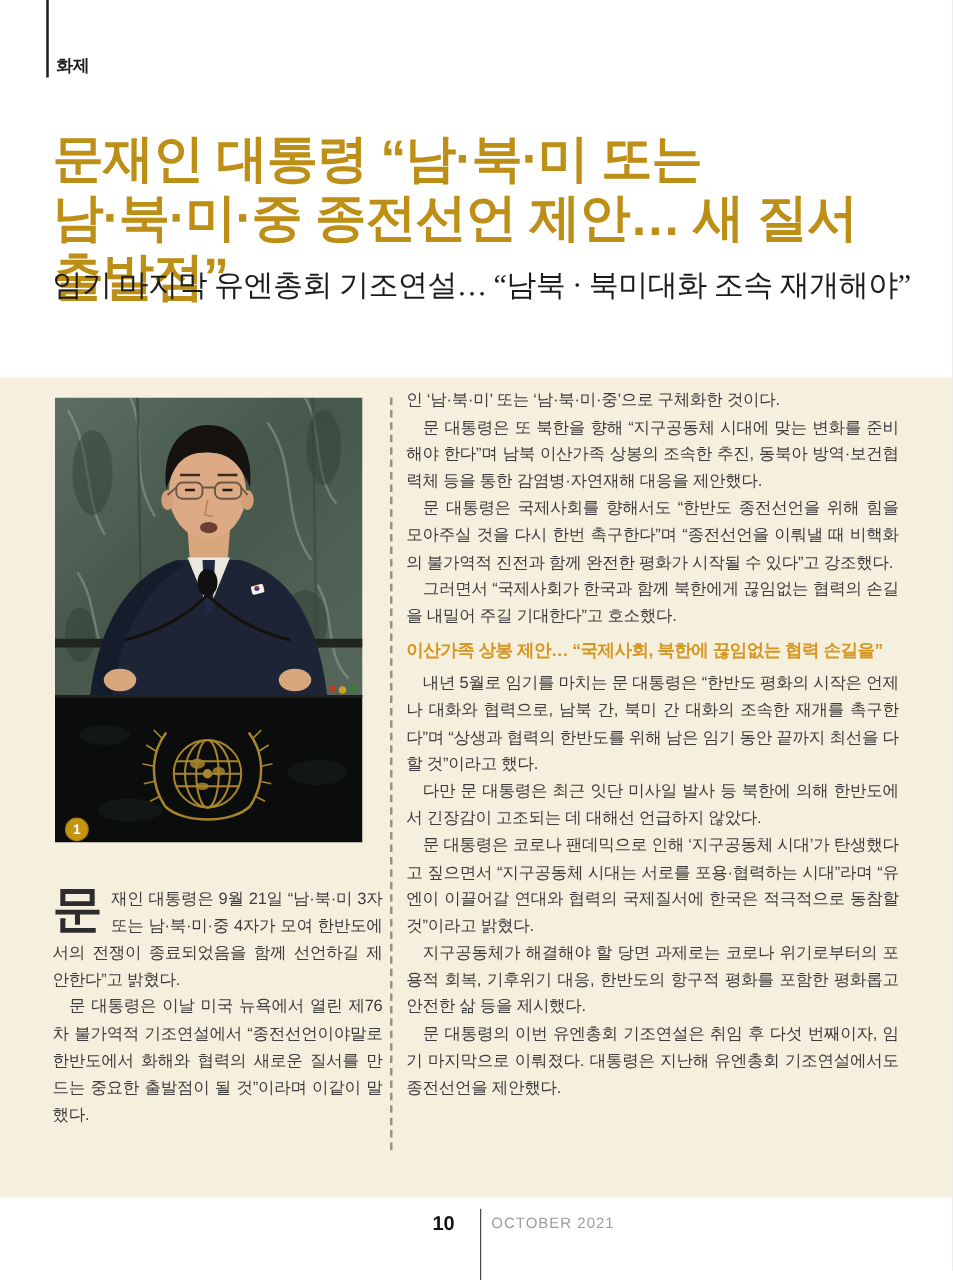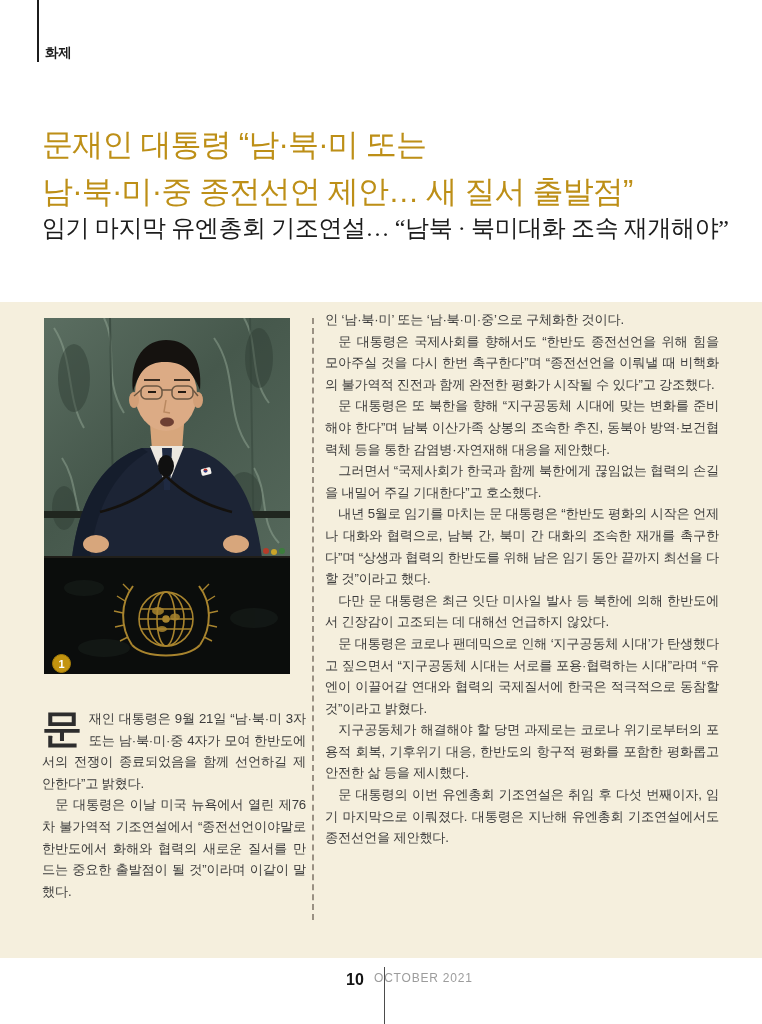--- a/index.html
+++ b/index.html
@@ -6,22 +6,22 @@
   html,body { background:#e8e8e8; }
   .page {
     position:relative; width:762px; height:1024px; margin:0 auto;
     background:#ffffff; overflow:hidden;
     font-family:"Liberation Sans", sans-serif;
   }
   
   .kicker-rule { position:absolute; left:37px; top:0; width:2px; height:62px; background:#1c1c1c; }
   .kicker { position:absolute; left:45px; top:44px; font-size:13.5px; font-weight:700; color:#1b1b1b; letter-spacing:-0.3px; }
   .headline {
-    position:absolute; left:42px; top:121px; width:680px;
-    font-size:31px; line-height:47px; font-weight:400;
+    position:absolute; left:42px; top:104px; width:680px;
+    font-size:41px; line-height:47px; font-weight:700;
     color:#bd8f17; letter-spacing:-0.8px;
   }
   .headline span { display:block; }
   .subtitle {
     position:absolute; left:42px; top:212px; width:690px;
     font-family:"Liberation Serif", serif;
     font-size:24px; color:#1c1c1c; letter-spacing:-0.4px;
   }
   
   .content-box { position:absolute; left:0; top:302px; width:762px; height:656px; background:#f5efdd; }
@@ -45,21 +45,21 @@
     float:left; font-size:40px; line-height:36px; font-weight:700;
     color:#2d2d2d; margin:2px 7px 0 0;
   }
   .subhead {
     font-size:14px; font-weight:700; color:#d6961f;
     letter-spacing:-0.4px; margin:9px 0 5px 0;
   }
   
   .footer-pagenum { position:absolute; left:346px; top:971px; width:28px; text-align:left; font-size:16px; font-weight:700; color:#141414; }
   .footer-rule { position:absolute; left:384px; top:967px; width:1px; height:57px; background:#4c4c4c; }
-  .footer-issue { position:absolute; left:374px; top:971px; font-size:12px; color:#9c9c9c; letter-spacing:0.8px; }
+  .footer-issue { position:absolute; left:393px; top:971px; font-size:12px; color:#9c9c9c; letter-spacing:0.8px; }
 </style>
 </head>
 <body>
 
 <div class="page">
 
   <div class="kicker-rule"></div>
   <div class="kicker">화제</div>
 
   <h1 class="headline">
@@ -177,23 +177,24 @@
 
     <div class="col-left-text body-text">
       <p><span class="dropcap">문</span><span>재인 대통령은 9월 21일 “남·북·미 3자 또는 남·북·미·중 4자가 모여 한반도에서의 전쟁이 종료되었음을 함께 선언하길 제안한다”고 밝혔다.</span></p>
       <p class="ind">문 대통령은 이날 미국 뉴욕에서 열린 제76차 불가역적 기조연설에서 “종전선언이야말로 한반도에서 화해와 협력의 새로운 질서를 만드는 중요한 출발점이 될 것”이라며 이같이 말했다.</p>
     </div>
 
     <div class="divider"></div>
 
     <div class="col-right body-text">
       <p>인 ‘남·북·미’ 또는 ‘남·북·미·중’으로 구체화한 것이다.</p>
+      <p class="ind">문 대통령은 또 북한을 향해 “지구공동체 시대에 맞는 변화를 준비해야 한다”며 남북 이산가족 상봉의 조속한 추진, 동북아 방역·보건협력체 등을 통한 감염병·자연재해 대응을 제안했다.</p>
       <p class="ind">문 대통령은 국제사회를 향해서도 “한반도 종전선언을 위해 힘을 모아주실 것을 다시 한번 촉구한다”며 “종전선언을 이뤄낼 때 비핵화의 불가역적 진전과 함께 완전한 평화가 시작될 수 있다”고 강조했다.</p>
-      <p class="ind">문 대통령은 또 북한을 향해 “지구공동체 시대에 맞는 변화를 준비해야 한다”며 남북 이산가족 상봉의 조속한 추진, 동북아 방역·보건협력체 등을 통한 감염병·자연재해 대응을 제안했다.</p>
       <p class="ind">그러면서 “국제사회가 한국과 함께 북한에게 끊임없는 협력의 손길을 내밀어 주길 기대한다”고 호소했다.</p>
+      <h3 class="subhead">이산가족 상봉 제안… “국제사회, 북한에 끊임없는 협력 손길을”</h3>
       <p class="ind">내년 5월로 임기를 마치는 문 대통령은 “한반도 평화의 시작은 언제나 대화와 협력으로, 남북 간, 북미 간 대화의 조속한 재개를 촉구한다”며 “상생과 협력의 한반도를 위해 남은 임기 동안 끝까지 최선을 다할 것”이라고 했다.</p>
       <p class="ind">다만 문 대통령은 최근 잇단 미사일 발사 등 북한에 의해 한반도에서 긴장감이 고조되는 데 대해선 언급하지 않았다.</p>
       <p class="ind">문 대통령은 코로나 팬데믹으로 인해 ‘지구공동체 시대’가 탄생했다고 짚으면서 “지구공동체 시대는 서로를 포용·협력하는 시대”라며 “유엔이 이끌어갈 연대와 협력의 국제질서에 한국은 적극적으로 동참할 것”이라고 밝혔다.</p>
       <p class="ind">지구공동체가 해결해야 할 당면 과제로는 코로나 위기로부터의 포용적 회복, 기후위기 대응, 한반도의 항구적 평화를 포함한 평화롭고 안전한 삶 등을 제시했다.</p>
       <p class="ind">문 대통령의 이번 유엔총회 기조연설은 취임 후 다섯 번째이자, 임기 마지막으로 이뤄졌다. 대통령은 지난해 유엔총회 기조연설에서도 종전선언을 제안했다.</p>
     </div>
 
   </section>
 
   <div class="footer-pagenum">10</div>

